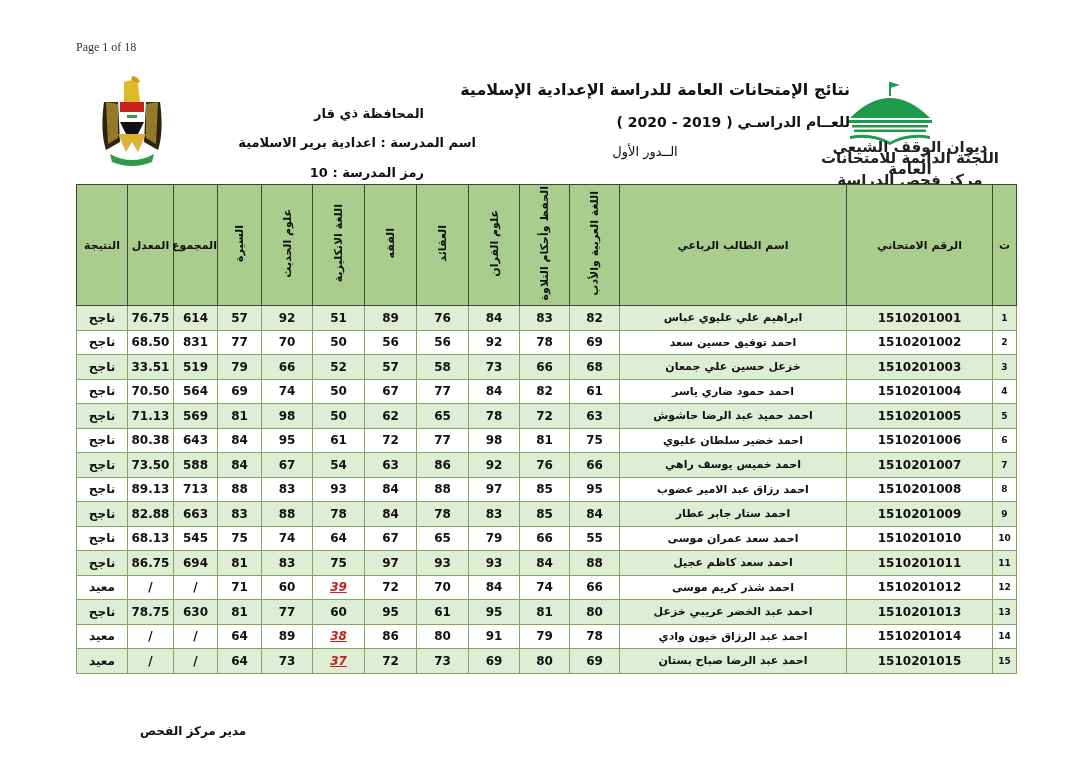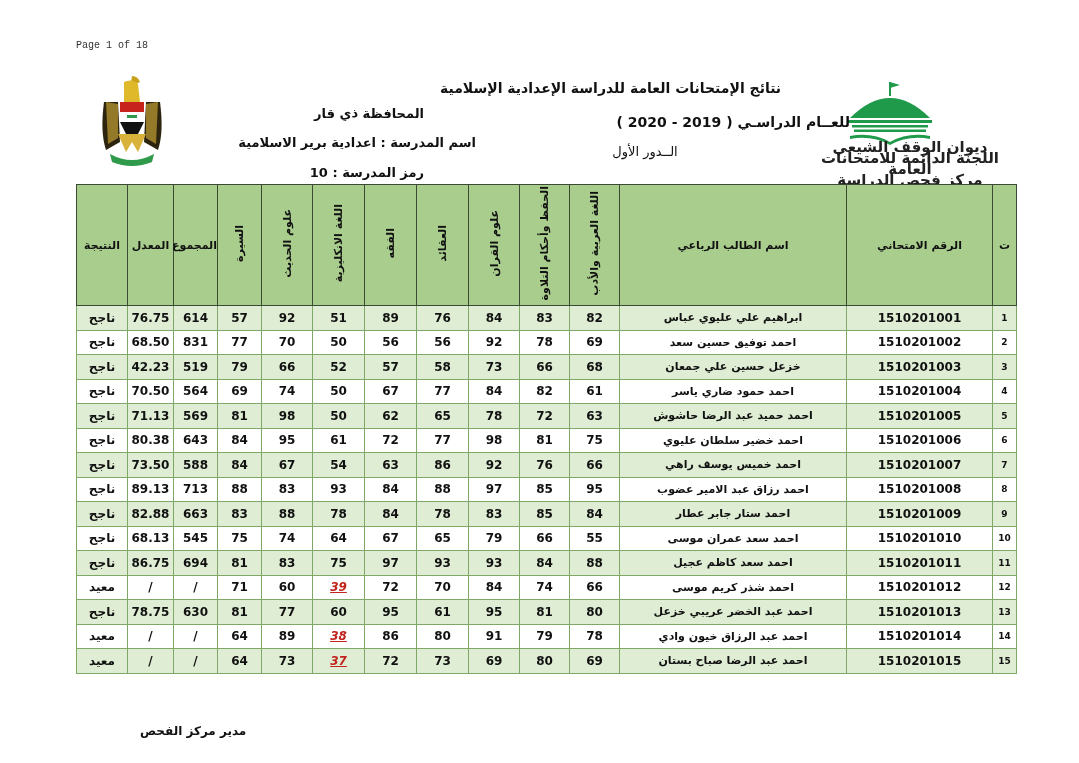--- a/index.html
+++ b/index.html
@@ -1,24 +1,24 @@
 <!DOCTYPE html>
 <html><head>
 <meta charset="utf-8">
 <style>
   html, body { margin: 0; padding: 0; }
   body {
     width: 1079px; height: 763px; background: #ffffff; position: relative; overflow: hidden;
     font-family: "DejaVu Sans", "Liberation Sans", sans-serif; color: #111;
   }
-  .page-label { position: absolute; left: 76px; top: 40px; font-size: 10px; color: #333; font-family: Liberation Mono, monospace; }
+  .page-label { position: absolute; left: 76px; top: 40px; font-size: 12px; color: #333; font-family: Liberation Serif, serif; }
   .emblem { position: absolute; left: 96px; top: 72px; width: 72px; height: 96px; }
   .logo { position: absolute; left: 842px; top: 80px; width: 96px; height: 66px; }
   .org-lines { position: absolute; left: 805px; top: 142px; width: 210px; text-align: center; direction: rtl; font-size: 15px; line-height: 11px; font-weight: bold; color: #222; }
-  .title { position: absolute; left: 440px; top: 80px; width: 410px; text-align: left; direction: rtl; font-weight: bold; font-size: 14px; color: #111; }
+  .title { position: absolute; left: 440px; top: 80px; width: 410px; text-align: right; direction: rtl; font-weight: bold; font-size: 16px; color: #111; }
   .subtitle { position: absolute; left: 440px; top: 114px; width: 410px; text-align: right; direction: rtl; font-weight: bold; font-size: 14px; }
   .round { position: absolute; left: 440px; top: 144px; width: 410px; text-align: center; direction: rtl; font-weight: normal; font-size: 13px; }
   .info { position: absolute; right: 655px; direction: rtl; font-weight: bold; font-size: 13px; white-space: nowrap; margin-top: 21px; }
   .info.gov { top: 85px; right: 655px; }
   .info.school { top: 114px; right: 603px; }
   .info.code { top: 144px; right: 655px; }
   table.results {
     position: absolute; left: 76px; top: 184px; width: 940px;
     border-collapse: collapse; direction: rtl; table-layout: fixed;
     font-family: "DejaVu Sans", "Liberation Sans", sans-serif;
@@ -157,21 +157,21 @@
         <td class="name">خزعل حسين علي جمعان</td>
         <td>68</td>
         <td>66</td>
         <td>73</td>
         <td>58</td>
         <td>57</td>
         <td>52</td>
         <td>66</td>
         <td>79</td>
         <td>519</td>
-        <td>42.23</td>
+        <td>33.51</td>
         <td>ناجح</td>
       </tr>
       <tr class="even">
         <td class="idx">4</td>
         <td>1510201004</td>
         <td class="name">احمد حمود ضاري ياسر</td>
         <td>61</td>
         <td>82</td>
         <td>84</td>
         <td>77</td>

